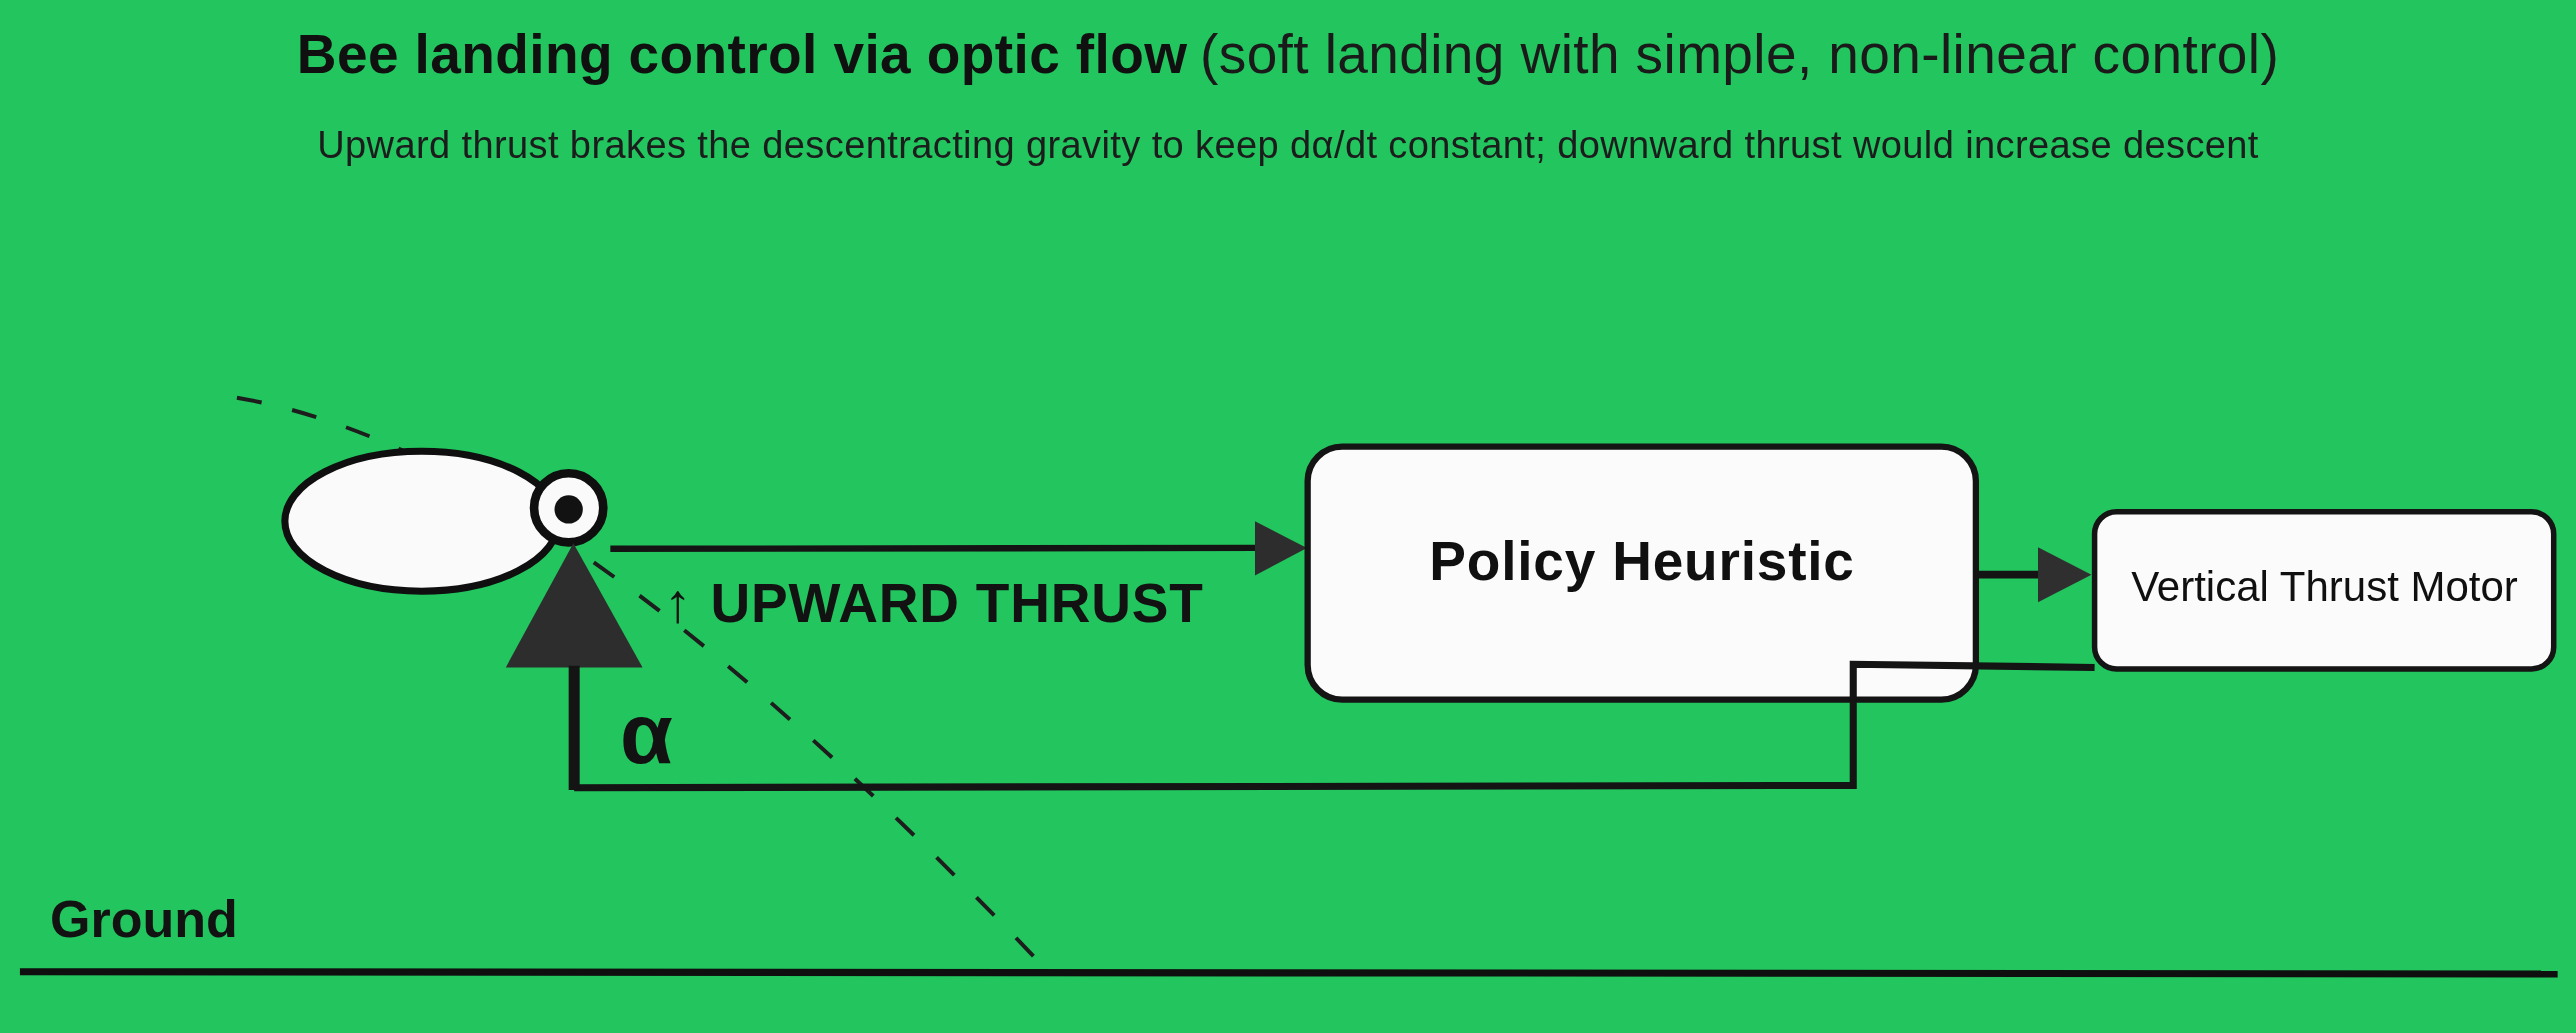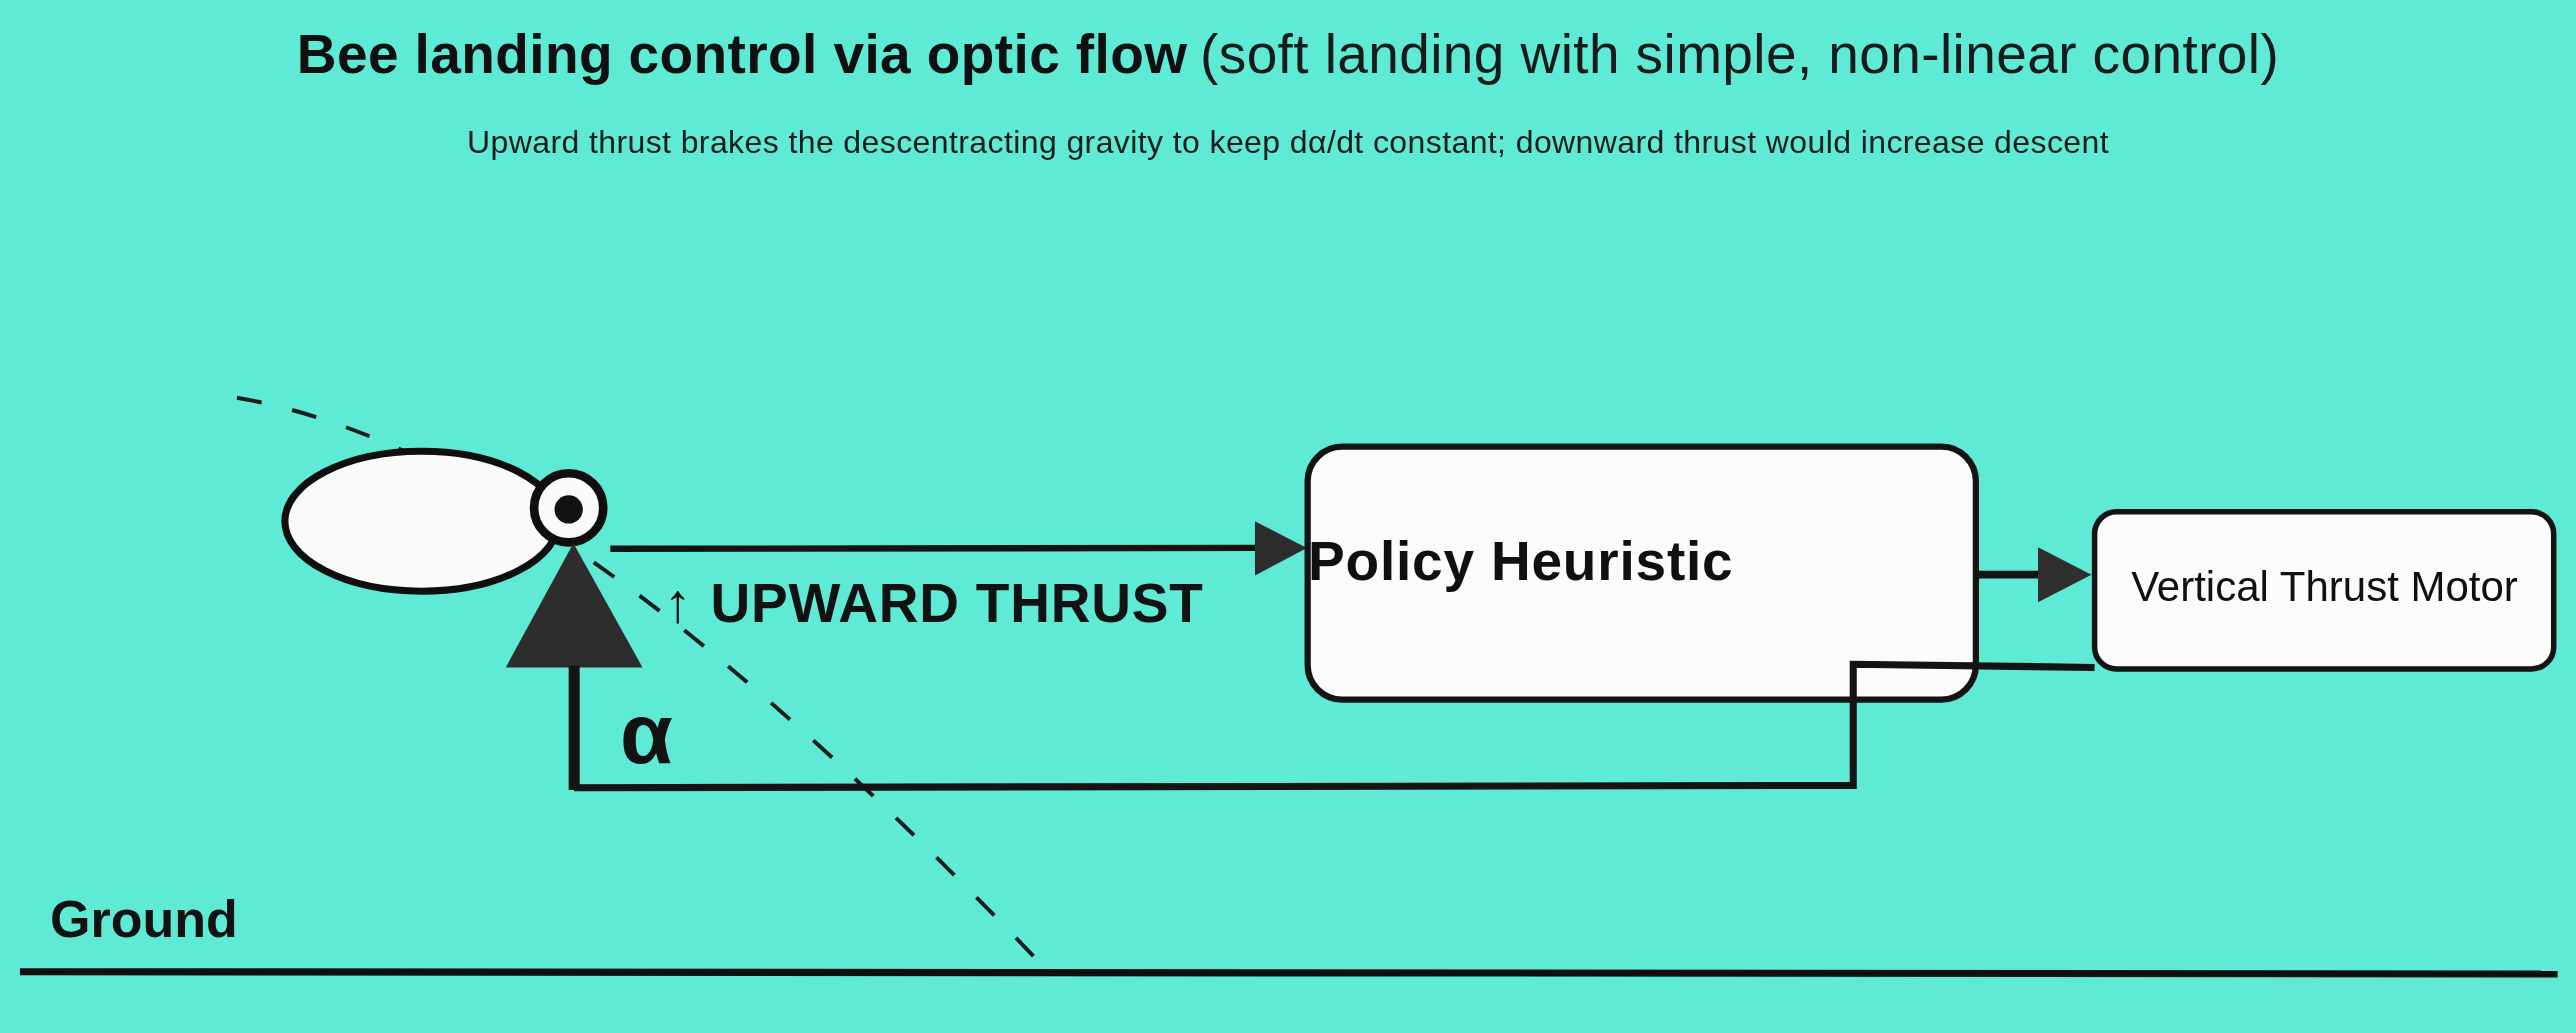--- a/index.html
+++ b/index.html
@@ -1,36 +1,36 @@
 <!DOCTYPE html>
 <html style="font-size:12.6px"><head>
 <meta charset="utf-8">
 <style>
   html,body{margin:0;padding:0;}
   #canvas{
     position:relative;
     width:2576px;height:1033px;
-    background:#5eead4;
+    background:#22c55e;
     overflow:hidden;
     font-family:"Liberation Sans","DejaVu Sans",sans-serif;
     color:#141414;
   }
   #linework{position:absolute;left:0;top:0;}
   .abs{position:absolute;line-height:1;}
   .center-row{left:0;width:2576px;text-align:center;}
   .title{top:27px;font-size:55px;font-weight:700;letter-spacing:0.4px;color:#101010;}
   .title .paren{font-weight:400;margin-left:12.6px;color:#1a1a1a;}
-  .subtitle{top:126px;font-size:32px;font-weight:400;color:#1c1c1c;letter-spacing:0.4px;}
+  .subtitle{top:126px;font-size:38px;font-weight:400;color:#1c1c1c;letter-spacing:0.4px;}
   .eye-label{left:234px;top:288px;font-size:58px;font-weight:700;color:#121212;}
   .thrust-label{left:664px;top:576px;font-size:55px;font-weight:700;color:#121212;white-space:nowrap;}
   .thrust-label .txt{margin-left:19px;letter-spacing:0.8px;}
   .alpha-label{left:620px;top:690px;font-size:86px;font-weight:700;color:#121212;}
   .policy-text{
     left:1308px;top:447px;width:668px;height:253px;
-    display:flex;flex-direction:column;align-items:flex-start;justify-content:center;
+    display:flex;flex-direction:row;align-items:center;justify-content:center;
     gap:35px;padding-bottom:25px;box-sizing:border-box;text-align:center;
   }
   .policy-title{font-size:55px;font-weight:700;letter-spacing:0.8px;color:#101010;}
   .policy-sub{font-size:52px;font-weight:400;letter-spacing:0.8px;color:#151515;}
   .motor-text{
     left:2095px;top:512px;width:459px;height:157px;
     display:flex;align-items:center;justify-content:center;
     padding-bottom:6.3px;box-sizing:border-box;
     font-size:42px;font-weight:400;color:#101010;white-space:nowrap;
   }

